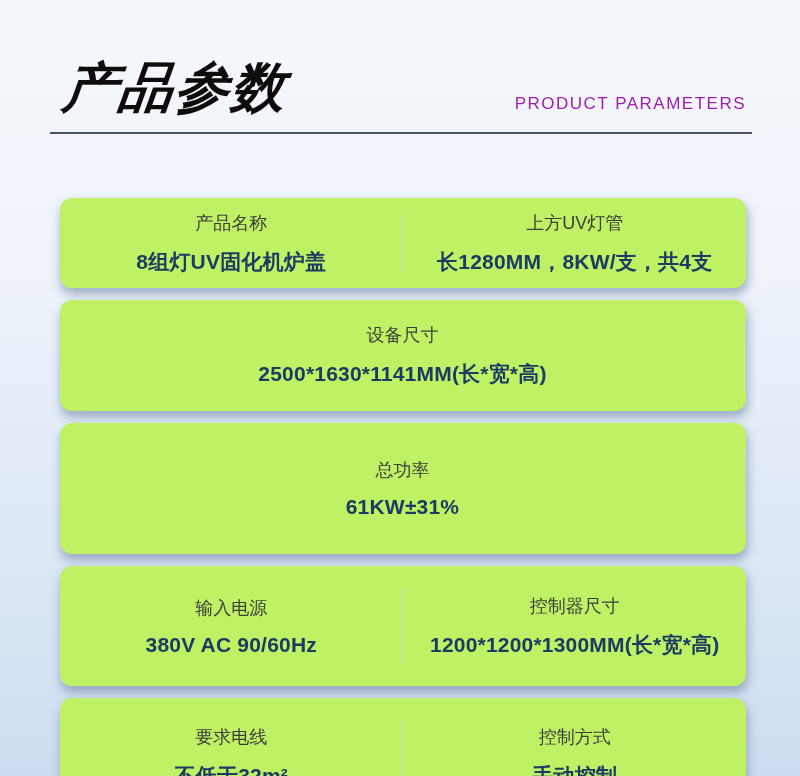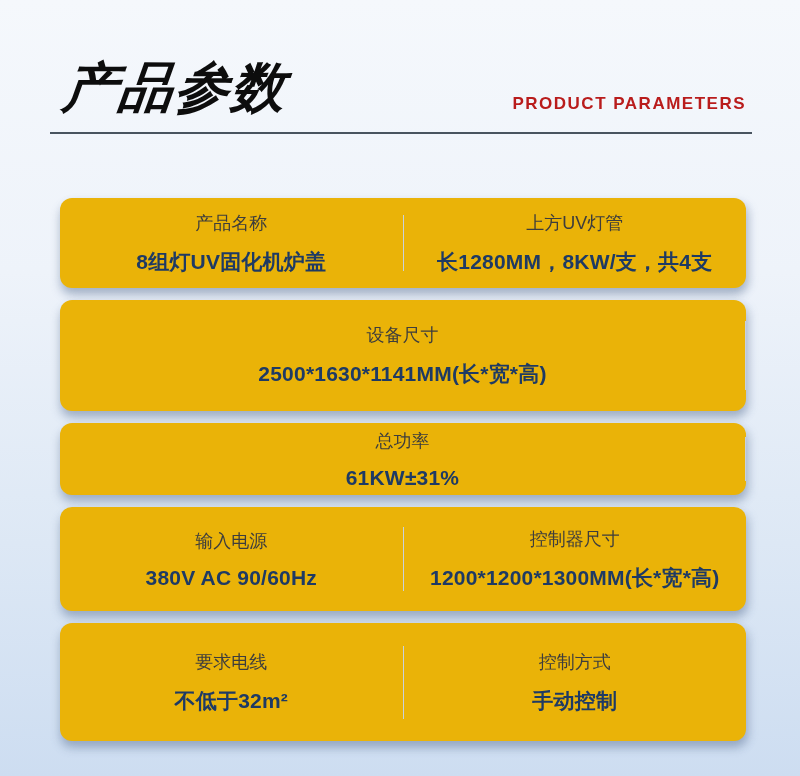--- a/index.html
+++ b/index.html
@@ -8,34 +8,34 @@
     font-family: "Liberation Sans", "DejaVu Sans", sans-serif;
     background: linear-gradient(180deg, #f5f8fc 0%, #eef3fa 35%, #dde8f5 70%, #cdddf1 100%);
   }
   .header { padding: 56px 54px 0 60px; display: flex; justify-content: space-between; align-items: flex-end; }
   .title {
     font-size: 54px; font-weight: 900; color: #0d0d0d;
     font-style: italic; transform: skewX(-6deg); transform-origin: left bottom;
     letter-spacing: 2px; line-height: 1.15; white-space: nowrap;
   }
   .subtitle {
-    font-size: 17px; color: #b91c1c; letter-spacing: 1.5px;
-    padding-bottom: 4px; white-space: nowrap; font-weight: 700;
+    font-size: 17px; color: #a21caf; letter-spacing: 1.5px;
+    padding-bottom: 4px; white-space: nowrap; font-weight: 400;
   }
   .title-underline { margin: 14px 48px 0 50px; height: 0; border-top: 2px solid #49545f; }
   .cards { width: 686px; margin: 64px 0 0 60px; display: flex; flex-direction: column; gap: 12px; }
   .card {
-    background: #eab308; border-radius: 12px;
+    background: #bef264; border-radius: 12px;
     box-shadow: 0 7px 10px rgba(100, 122, 155, 0.42), 4px 4px 8px rgba(120, 140, 170, 0.25);
     display: flex; align-items: stretch;
   }
   .card:nth-child(1) { height: 90px; }
   .card:nth-child(2) { height: 111px; }
-  .card:nth-child(3) { height: 72px; }
-  .card:nth-child(4) { height: 104px; }
+  .card:nth-child(3) { height: 131px; }
+  .card:nth-child(4) { height: 120px; }
   .card:nth-child(5) { height: 118px; }
   .cell {
     flex: 1 1 0; display: flex; flex-direction: column;
     align-items: center; justify-content: center; gap: 13px; padding: 8px 10px;
   }
   .cell-divider { width: 1px; background: #c9d2dd; align-self: center; height: 62%; }
   .spec-label { font-size: 18px; color: #3d3d3d; font-weight: 400; white-space: nowrap; }
   .spec-value { font-size: 21px; color: #1e3a64; font-weight: 700; white-space: nowrap; letter-spacing: 0.2px; text-align: right; }
 </style>
 </head>

